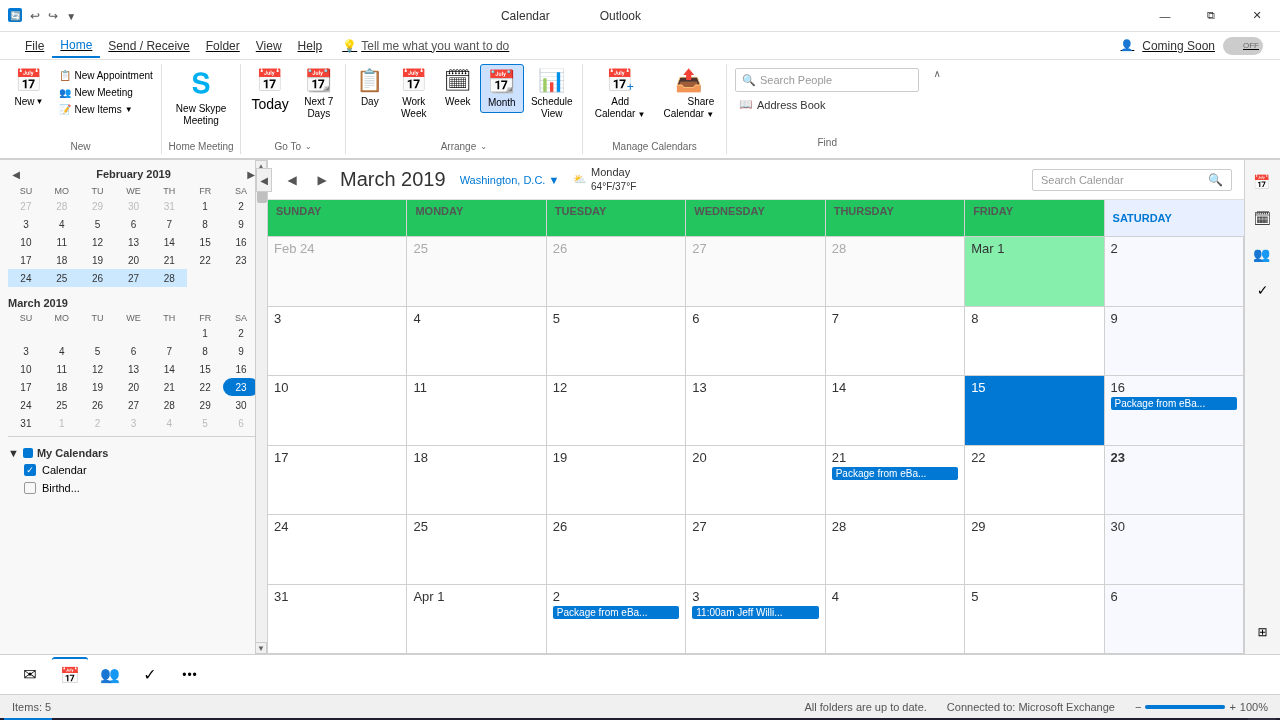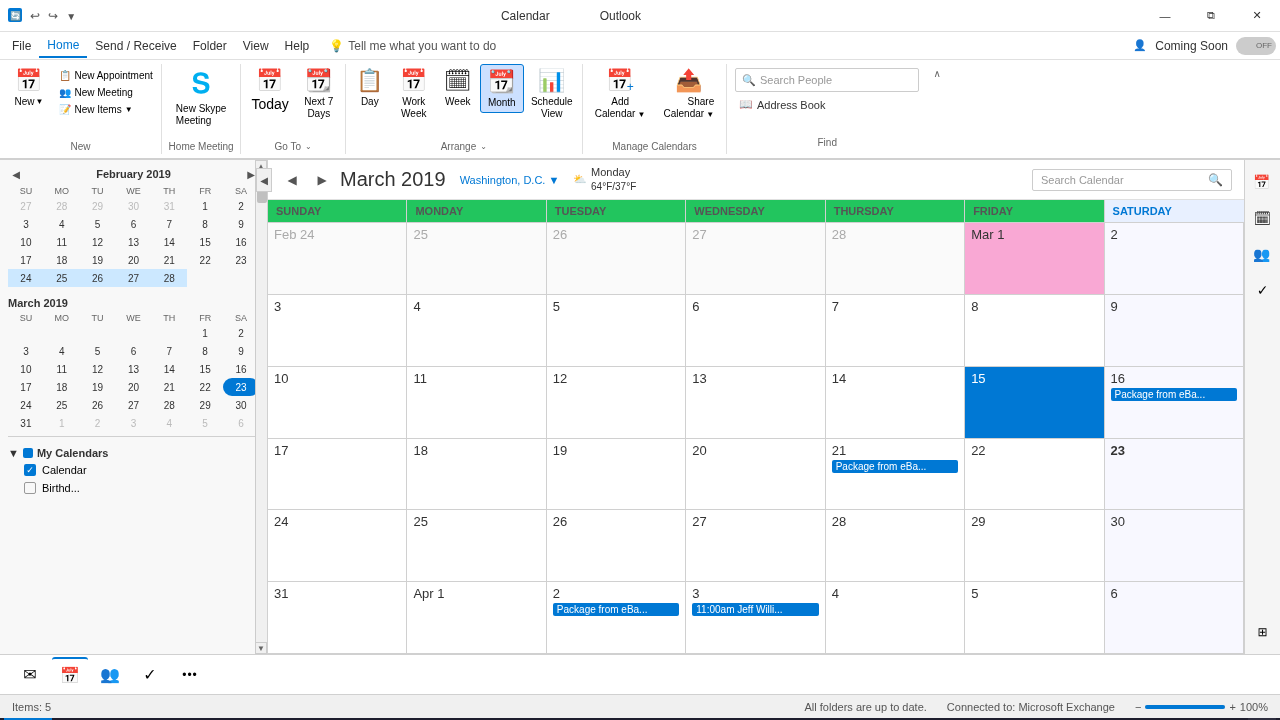--- a/index.html
+++ b/index.html
@@ -23,21 +23,21 @@
   <div style="flex:1;text-align:center;font-size:12px;color:#333;">
     <span>Calendar</span> &nbsp;&nbsp;&nbsp;&nbsp;&nbsp;&nbsp;&nbsp;&nbsp;&nbsp;&nbsp;&nbsp;&nbsp;&nbsp; <span>Outlook</span>
   </div>
   <div style="display:flex;height:32px;">
     <div style="width:46px;height:32px;display:flex;align-items:center;justify-content:center;cursor:pointer;font-size:11px;color:#333;">—</div>
     <div style="width:46px;height:32px;display:flex;align-items:center;justify-content:center;cursor:pointer;font-size:11px;color:#333;">⧉</div>
     <div style="width:46px;height:32px;display:flex;align-items:center;justify-content:center;cursor:pointer;font-size:11px;color:#333;">✕</div>
   </div>
 </div>
 
-<div style="height:28px;background:#fff;display:flex;align-items:center;padding:0 4px;border-bottom:1px solid #e0e0e0;">
+<div style="height:28px;background:#fff;display:flex;align-items:center;padding:0 17px;border-bottom:1px solid #e0e0e0;text-decoration:underline;">
   <div style="padding:4px 8px;font-size:12px;cursor:pointer;color:#333;">File</div>
   <div style="padding:4px 8px;font-size:12px;cursor:pointer;color:#0078d4;border-bottom:2px solid #0078d4;">Home</div>
   <div style="padding:4px 8px;font-size:12px;cursor:pointer;color:#333;">Send / Receive</div>
   <div style="padding:4px 8px;font-size:12px;cursor:pointer;color:#333;">Folder</div>
   <div style="padding:4px 8px;font-size:12px;cursor:pointer;color:#333;">View</div>
   <div style="padding:4px 8px;font-size:12px;cursor:pointer;color:#333;">Help</div>
   <div style="margin-left:12px;display:flex;align-items:center;gap:4px;font-size:12px;color:#555;cursor:pointer;">
     <span>💡</span>
     <span>Tell me what you want to do</span>
   </div>
@@ -78,21 +78,21 @@
         </div>
       </div>
     </div>
     <div style="text-align:center;font-size:10px;color:#666;padding-bottom:2px;">New</div>
   </div>
 
   <div style="display:flex;flex-direction:column;border-right:1px solid #e0e0e0;padding:0 6px;">
     <div style="display:flex;align-items:flex-start;flex:1;">
       <div style="display:flex;flex-direction:column;align-items:center;padding:4px 8px;cursor:pointer;border-radius:3px;gap:2px;">
         <div style="font-size:28px;color:#00aff0;">𝐒</div>
-        <div style="font-size:10px;line-height:1.2;">New Skype<br>Meeting</div>
+        <div style="font-size:10px;text-align:center;line-height:1.2;">New Skype<br>Meeting</div>
       </div>
     </div>
     <div style="text-align:center;font-size:10px;color:#666;padding-bottom:2px;">Home Meeting</div>
   </div>
 
   <div style="display:flex;flex-direction:column;border-right:1px solid #e0e0e0;padding:0 4px;">
     <div style="display:flex;align-items:flex-start;flex:1;gap:2px;">
       <div style="display:flex;flex-direction:column;align-items:center;padding:4px 6px;cursor:pointer;border-radius:3px;gap:2px;min-width:44px;">
         <div style="font-size:22px;">📅</div>
         <div style="font-size:14px;">Today</div>
@@ -372,41 +372,41 @@
 
     <div style="flex:1;display:flex;flex-direction:column;overflow:hidden;">
 
       <div style="display:grid;grid-template-columns:repeat(7,1fr);background:#22c55e;border-bottom:1px solid #d0d0d0;flex-shrink:0;">
         <div style="padding:5px 8px;font-size:11px;font-weight:600;color:#555;border-right:1px solid #d0d0d0;">SUNDAY</div>
         <div style="padding:5px 8px;font-size:11px;font-weight:600;color:#555;border-right:1px solid #d0d0d0;">MONDAY</div>
         <div style="padding:5px 8px;font-size:11px;font-weight:600;color:#555;border-right:1px solid #d0d0d0;">TUESDAY</div>
         <div style="padding:5px 8px;font-size:11px;font-weight:600;color:#555;border-right:1px solid #d0d0d0;">WEDNESDAY</div>
         <div style="padding:5px 8px;font-size:11px;font-weight:600;color:#555;border-right:1px solid #d0d0d0;">THURSDAY</div>
         <div style="padding:5px 8px;font-size:11px;font-weight:600;color:#555;border-right:1px solid #d0d0d0;">FRIDAY</div>
-        <div style="padding:5px 8px;font-size:11px;font-weight:700;color:#0078d4;background:#e8f0ff;">SATURDAY</div>
+        <div style="padding:12px 8px;font-size:11px;font-weight:700;color:#0078d4;background:#e8f0ff;">SATURDAY</div>
       </div>
 
       <div id="month-grid-body" style="flex:1;display:grid;grid-template-rows:repeat(6,1fr);overflow:hidden;">
       <div style="display: grid; grid-template-columns: repeat(7, 1fr); border-bottom: 1px solid rgb(208, 208, 208);">
             <div style="border-right: 1px solid rgb(208, 208, 208); padding: 4px 6px; cursor: pointer; position: relative; overflow: hidden; background: rgb(250, 250, 250);">
               <div style="font-size: 13px; margin-bottom: 2px; color: rgb(170, 170, 170);">Feb 24</div>
             </div>
             <div style="border-right: 1px solid rgb(208, 208, 208); padding: 4px 6px; cursor: pointer; position: relative; overflow: hidden; background: rgb(250, 250, 250);">
               <div style="font-size: 13px; margin-bottom: 2px; color: rgb(170, 170, 170);">25</div>
             </div>
             <div style="border-right: 1px solid rgb(208, 208, 208); padding: 4px 6px; cursor: pointer; position: relative; overflow: hidden; background: rgb(250, 250, 250);">
               <div style="font-size: 13px; margin-bottom: 2px; color: rgb(170, 170, 170);">26</div>
             </div>
             <div style="border-right: 1px solid rgb(208, 208, 208); padding: 4px 6px; cursor: pointer; position: relative; overflow: hidden; background: rgb(250, 250, 250);">
               <div style="font-size: 13px; margin-bottom: 2px; color: rgb(170, 170, 170);">27</div>
             </div>
             <div style="border-right: 1px solid rgb(208, 208, 208); padding: 4px 6px; cursor: pointer; position: relative; overflow: hidden; background: rgb(250, 250, 250);">
               <div style="font-size: 13px; margin-bottom: 2px; color: rgb(170, 170, 170);">28</div>
             </div>
-            <div style="border-right: 1px solid rgb(208, 208, 208); padding: 4px 6px; cursor: pointer; position: relative; overflow: hidden; background: #f9a8d4;">
+            <div style="border-right: 1px solid rgb(208, 208, 208); padding: 4px 6px; cursor: pointer; position: relative; overflow: hidden; background: #86efac;">
               <div style="font-size: 13px; margin-bottom: 2px; color: rgb(51, 51, 51);">Mar 1</div>
             </div>
             <div style="border-right: 1px solid rgb(208, 208, 208); padding: 4px 6px; cursor: pointer; position: relative; overflow: hidden; background: rgb(248, 248, 255);">
               <div style="font-size: 13px; margin-bottom: 2px; color: rgb(51, 51, 51);">2</div>
             </div>
           </div>
           <div style="display: grid; grid-template-columns: repeat(7, 1fr); border-bottom: 1px solid rgb(208, 208, 208);">
             <div style="border-right: 1px solid rgb(208, 208, 208); padding: 4px 6px; cursor: pointer; position: relative; overflow: hidden; background: rgb(255, 255, 255);">
               <div style="font-size: 13px; margin-bottom: 2px; color: rgb(51, 51, 51);">3</div>
             </div>

